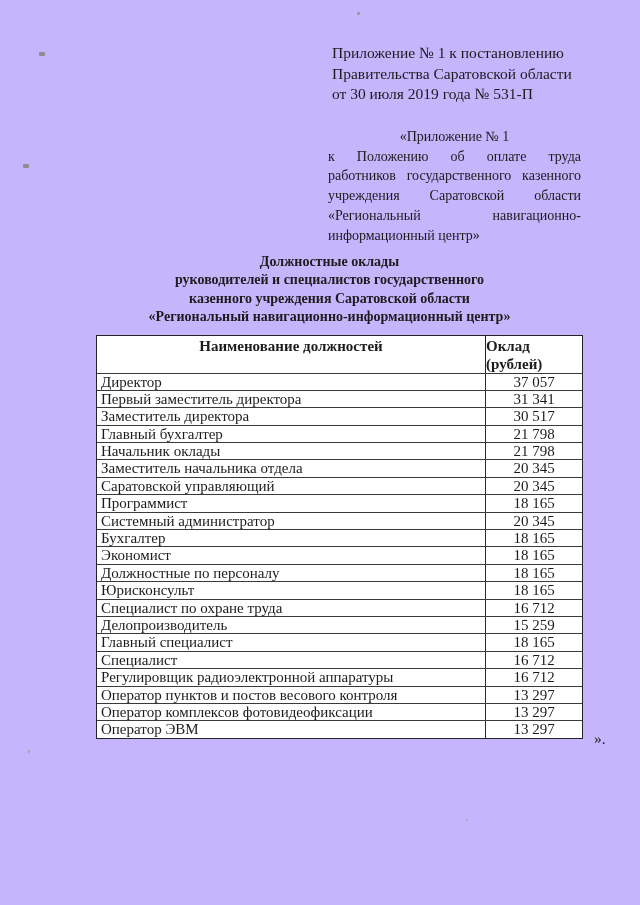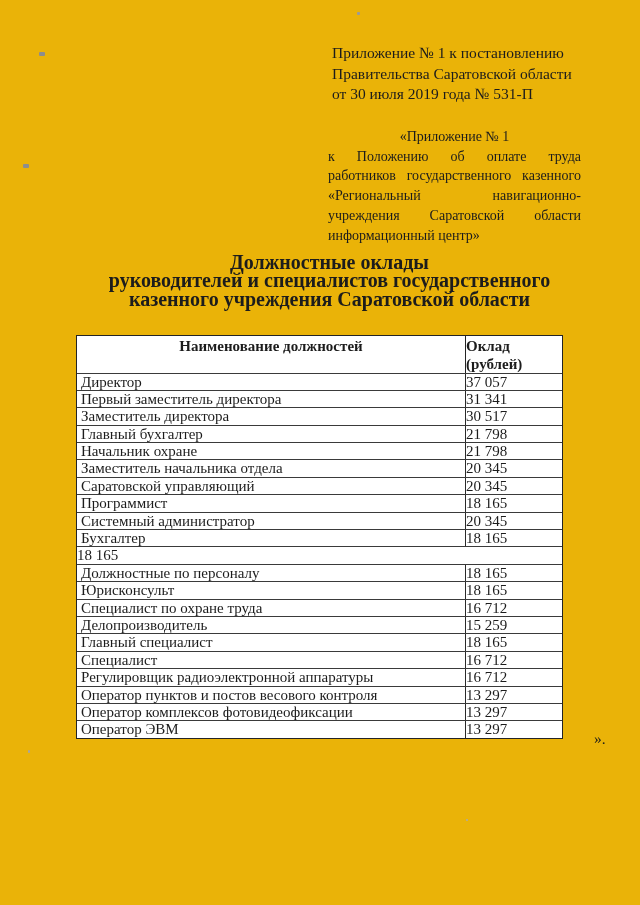--- a/index.html
+++ b/index.html
@@ -4,21 +4,21 @@
 <style>
   html, body {
     margin: 0;
     padding: 0;
     background: #ffffff;
   }
   .page {
     position: relative;
     width: 640px;
     height: 905px;
-    background: #eab308;
+    background: #c4b5fd;
     font-family: "Liberation Serif", serif;
     color: #1c1c1c;
     overflow: hidden;
   }
   
   .annex-ref {
     position: absolute;
     left: 332px;
     top: 43px;
     width: 246px;
@@ -39,27 +39,27 @@
   .line.just { text-align: justify; text-align-last: justify; }
   .line.lft { text-align: left; }
   
   .doc-title {
     position: absolute;
     left: 86px;
     top: 253px;
     width: 487px;
     text-align: center;
     font-weight: bold;
-    font-size: 20px;
+    font-size: 14px;
     line-height: 18.4px;
   }
   
   .salary-table {
     position: absolute;
-    left: 76px;
+    left: 96px;
     top: 335px;
     width: 487px;
     border: 1.6px solid #242424;
     box-sizing: border-box;
     background: #ffffff;
   }
   .t-head {
     display: flex;
     height: 36.5px;
   }
@@ -92,21 +92,21 @@
     width: 389px;
     box-sizing: border-box;
     border-right: 1.5px solid #2a2a2a;
     padding-left: 4px;
     text-align: left;
     white-space: nowrap;
     overflow: hidden;
   }
   .td-salary {
     flex: 1;
-    text-align: left;
+    text-align: center;
     white-space: nowrap;
     font-family: Liberation Serif, serif;
   }
   .closing-mark {
     position: absolute;
     left: 594px;
     top: 731px;
     font-size: 15.5px;
     line-height: 16px;
   }
@@ -130,29 +130,30 @@
   <div class="annex-ref">
     <div class="line lft">Приложение № 1 к постановлению</div>
     <div class="line lft">Правительства Саратовской области</div>
     <div class="line lft">от 30 июля 2019 года № 531-П</div>
   </div>
 
   <div class="quoted-annex">
     <div class="line ctr">«Приложение № 1</div>
     <div class="line just">к Положению об оплате труда</div>
     <div class="line just">работников государственного казенного</div>
+    <div class="line just">учреждения Саратовской области</div>
     <div class="line just">«Региональный навигационно-</div>
-    <div class="line just">учреждения Саратовской области</div>
     <div class="line lft">информационный центр»</div>
   </div>
 
   <div class="doc-title">
     <div class="line ctr">Должностные оклады</div>
     <div class="line ctr">руководителей и специалистов государственного</div>
     <div class="line ctr">казенного учреждения Саратовской области</div>
+    <div class="line ctr">«Региональный навигационно-информационный центр»</div>
   </div>
 
   <div class="salary-table">
     <div class="t-head">
       <div class="th-name">Наименование должностей</div>
       <div class="th-salary">
         <div>Оклад</div>
         <div>(рублей)</div>
       </div>
     </div>
@@ -167,21 +168,21 @@
     </div>
     <div class="t-row">
       <div class="td-name">Заместитель директора</div>
       <div class="td-salary">30 517</div>
     </div>
     <div class="t-row">
       <div class="td-name">Главный бухгалтер</div>
       <div class="td-salary">21 798</div>
     </div>
     <div class="t-row">
-      <div class="td-name">Начальник охране</div>
+      <div class="td-name">Начальник оклады</div>
       <div class="td-salary">21 798</div>
     </div>
     <div class="t-row">
       <div class="td-name">Заместитель начальника отдела</div>
       <div class="td-salary">20 345</div>
     </div>
     <div class="t-row">
       <div class="td-name">Саратовской управляющий</div>
       <div class="td-salary">20 345</div>
     </div>
@@ -191,20 +192,21 @@
     </div>
     <div class="t-row">
       <div class="td-name">Системный администратор</div>
       <div class="td-salary">20 345</div>
     </div>
     <div class="t-row">
       <div class="td-name">Бухгалтер</div>
       <div class="td-salary">18 165</div>
     </div>
     <div class="t-row">
+      <div class="td-name">Экономист</div>
       <div class="td-salary">18 165</div>
     </div>
     <div class="t-row">
       <div class="td-name">Должностные по персоналу</div>
       <div class="td-salary">18 165</div>
     </div>
     <div class="t-row">
       <div class="td-name">Юрисконсульт</div>
       <div class="td-salary">18 165</div>
     </div>

